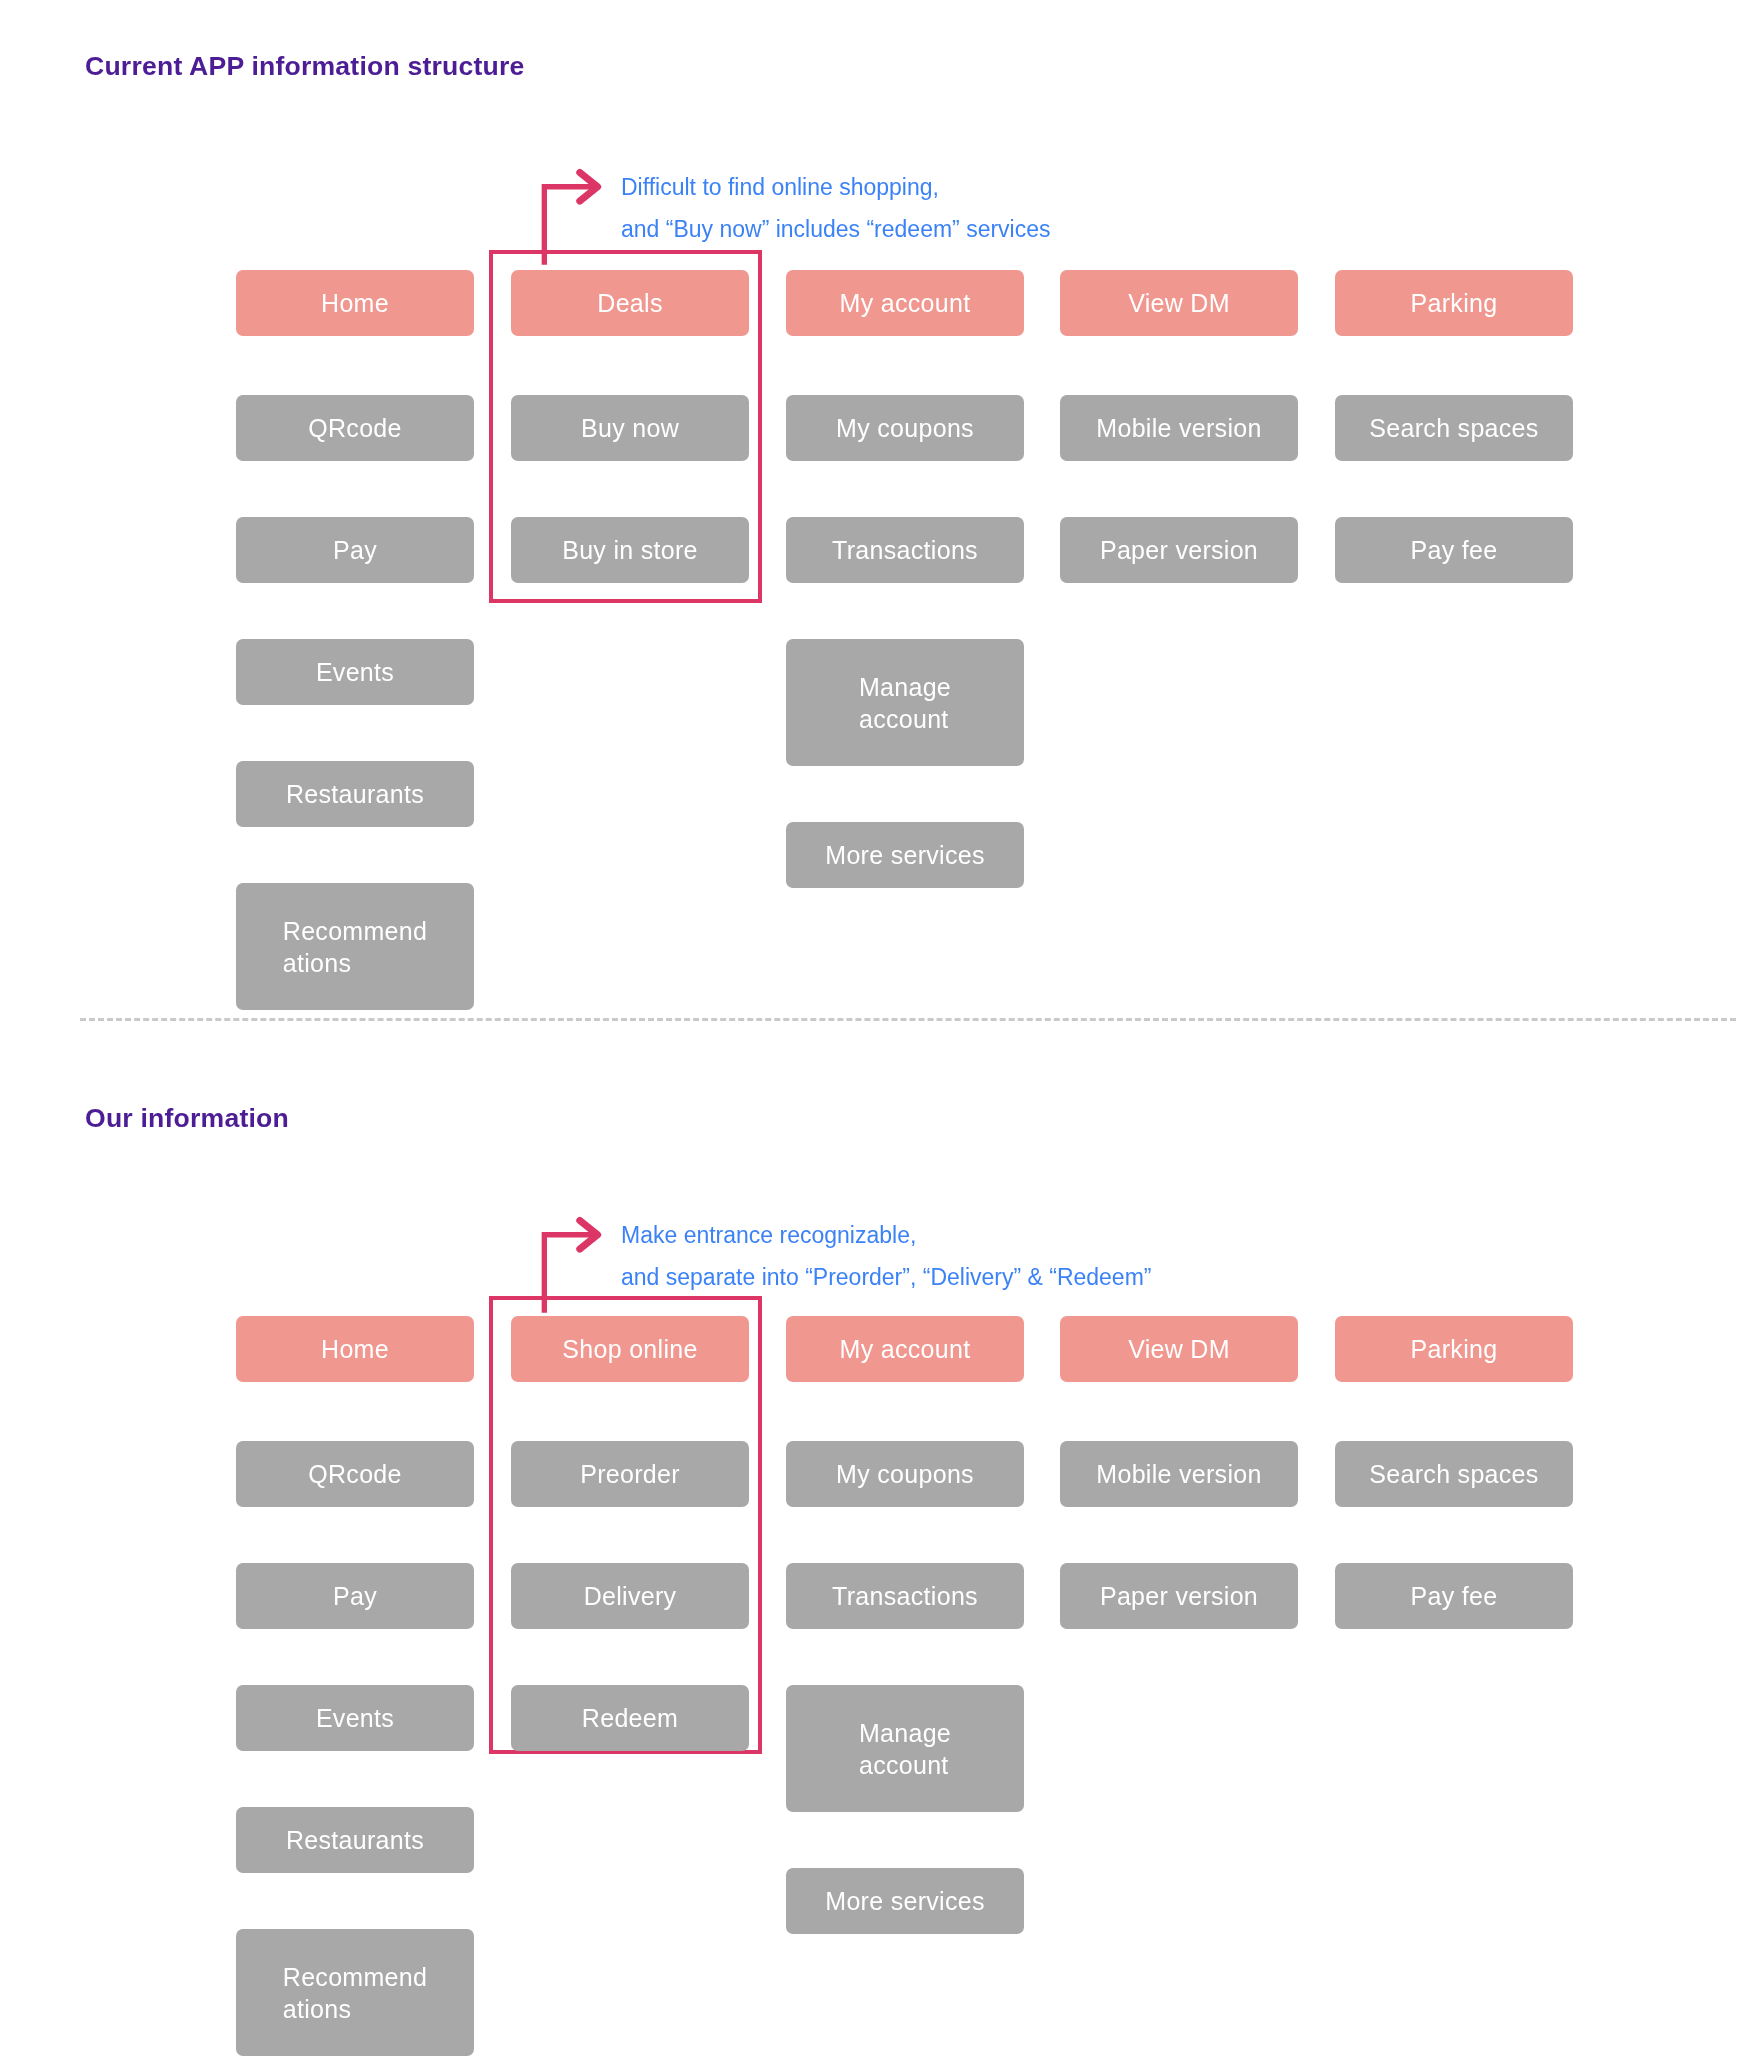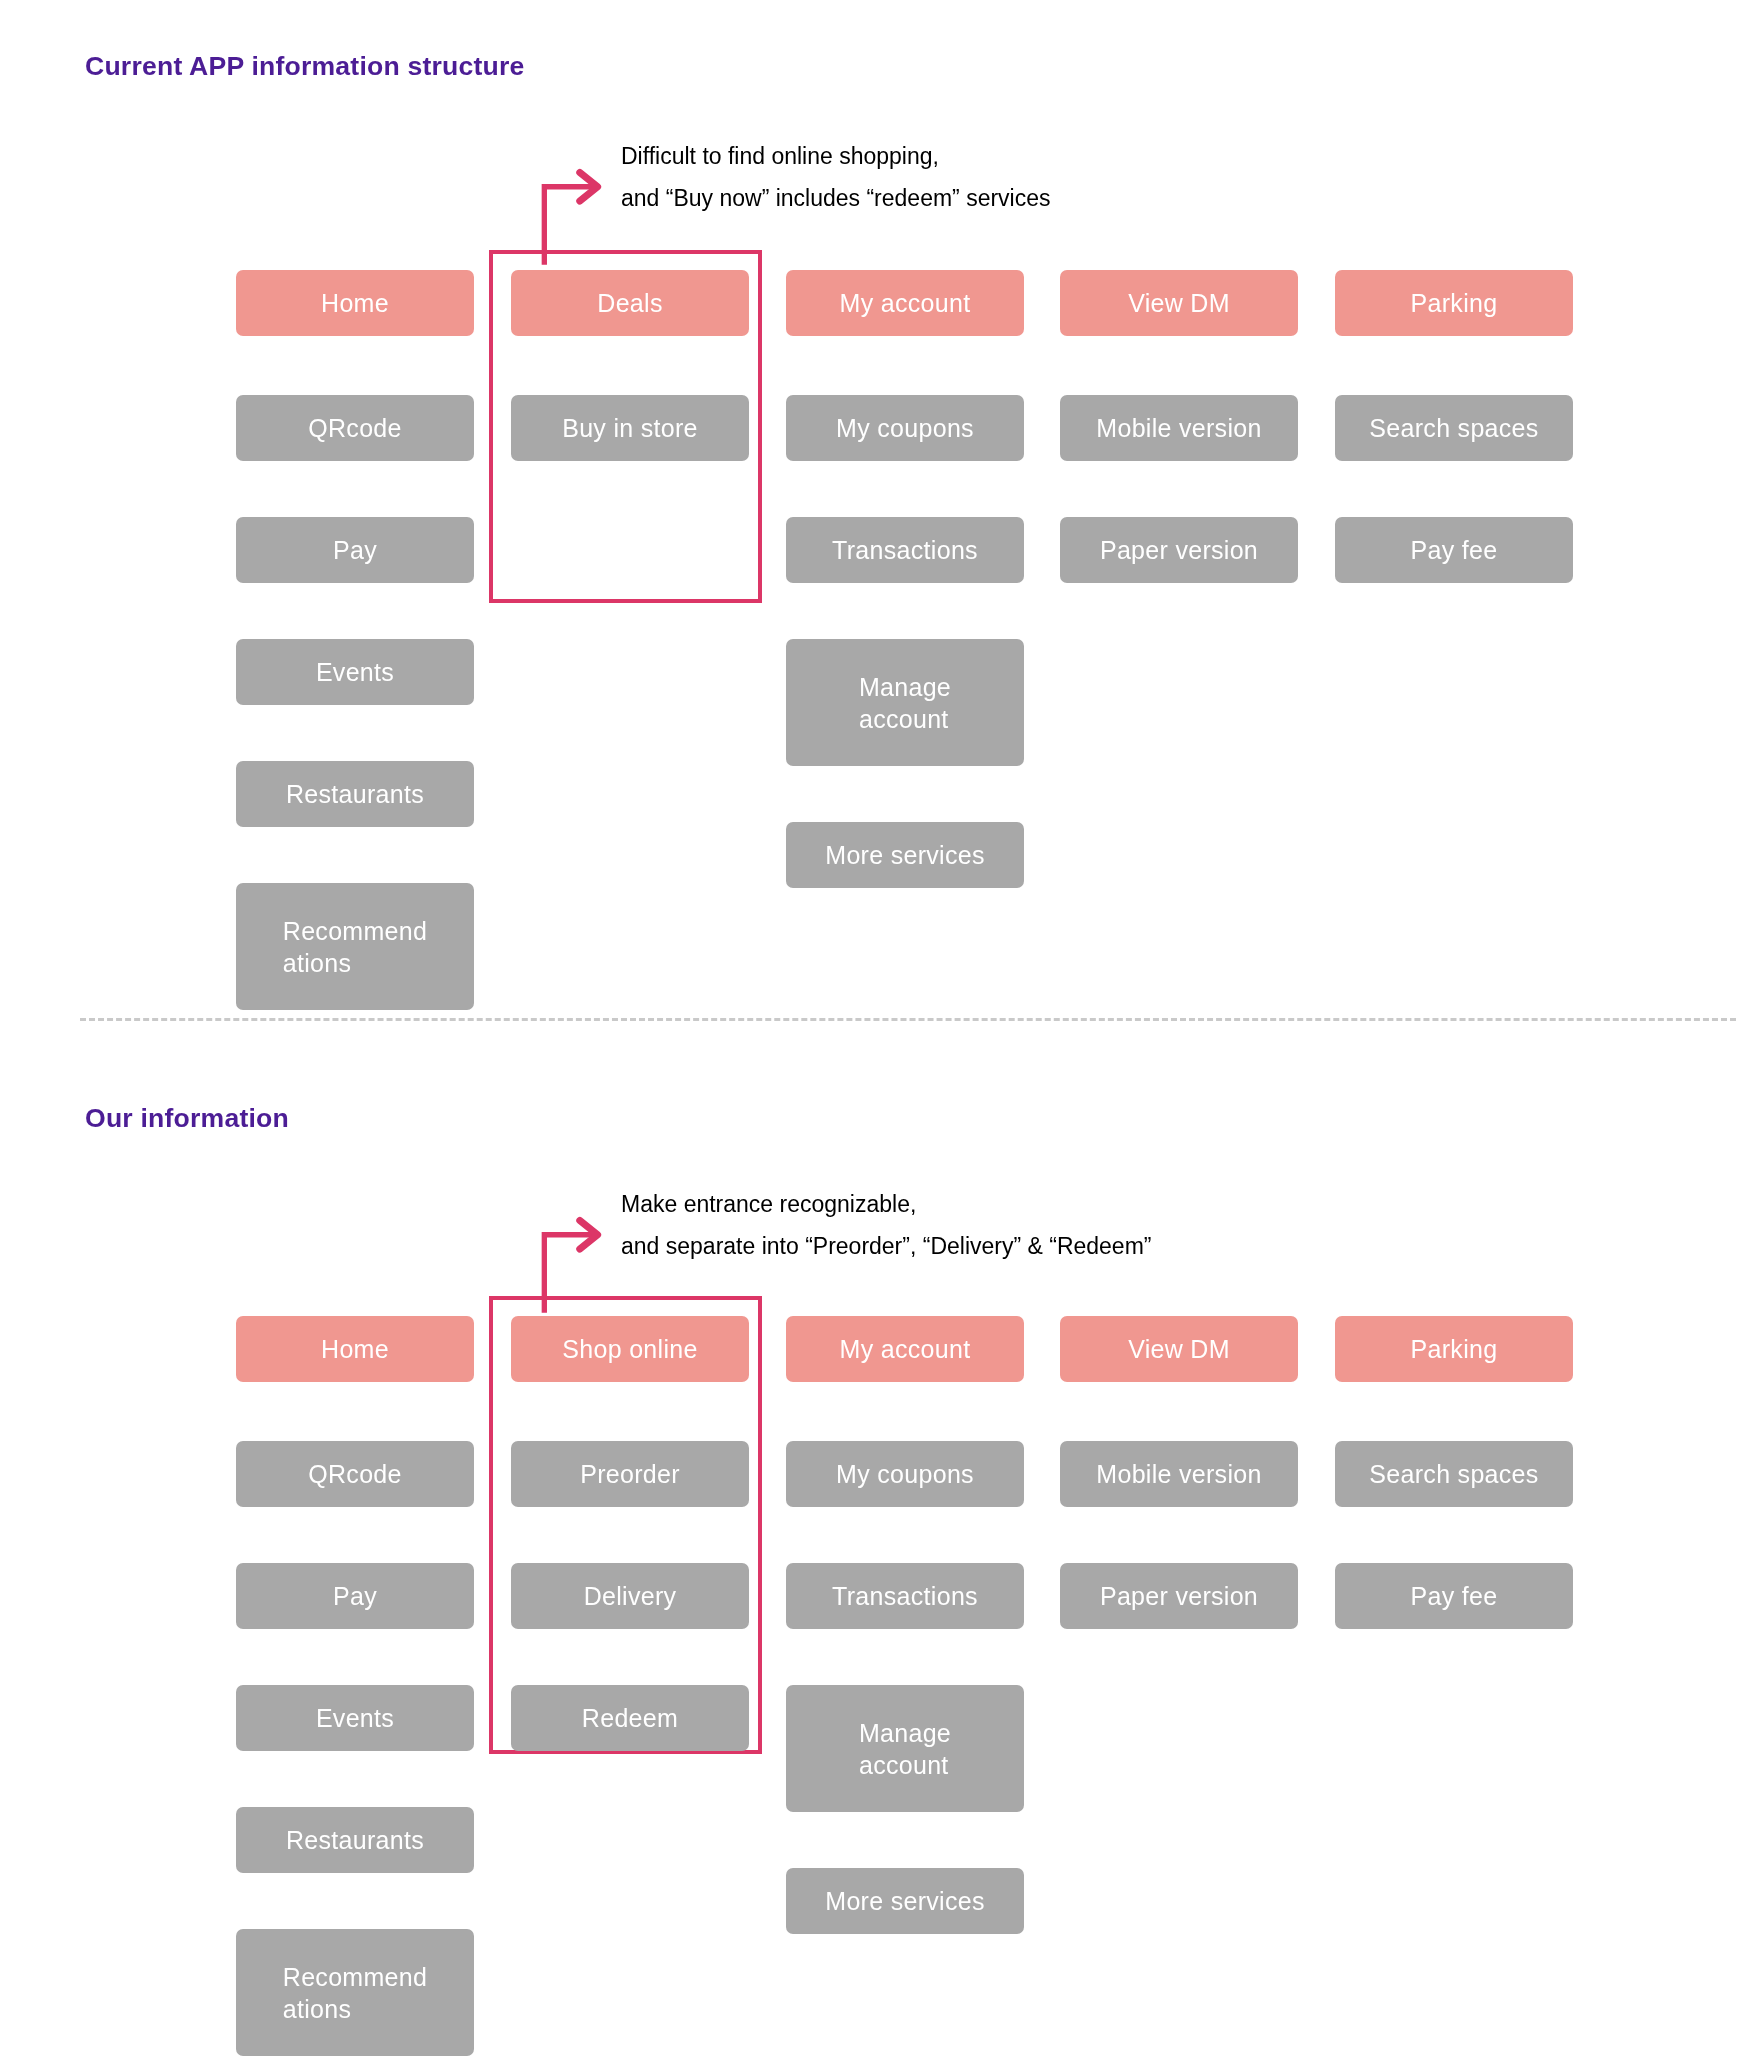--- a/index.html
+++ b/index.html
@@ -77,23 +77,24 @@
   .callout {
     position: absolute;
   }
   .callout svg {
     display: block;
     overflow: visible;
   }
   .callout-text {
     position: absolute;
     font-size: 23px;
-    color: #000000;
+    color: #3b82f6;
     line-height: 1.28;
     white-space: nowrap;
+    margin-top: 31px;
   }
   .callout-text .line {
     display: block;
     margin-bottom: 12.4px;
   }
 
   
   .divider {
     position: absolute;
     left: 80px;
@@ -128,20 +129,21 @@
       <div class="node level2">QRcode</div>
       <div class="node level2">Pay</div>
       <div class="node level2">Events</div>
       <div class="node level2">Restaurants</div>
       <div class="node level2 tall">Recommend
 ations</div>
     </div>
 
     <div class="column" style="left:511px; top:270px;">
       <div class="node level1">Deals</div>
+      <div class="node level2">Buy now</div>
       <div class="node level2">Buy in store</div>
     </div>
 
     <div class="column" style="left:786px; top:270px;">
       <div class="node level1">My account</div>
       <div class="node level2">My coupons</div>
       <div class="node level2">Transactions</div>
       <div class="node level2 tall">Manage
 account</div>
       <div class="node level2">More services</div>

